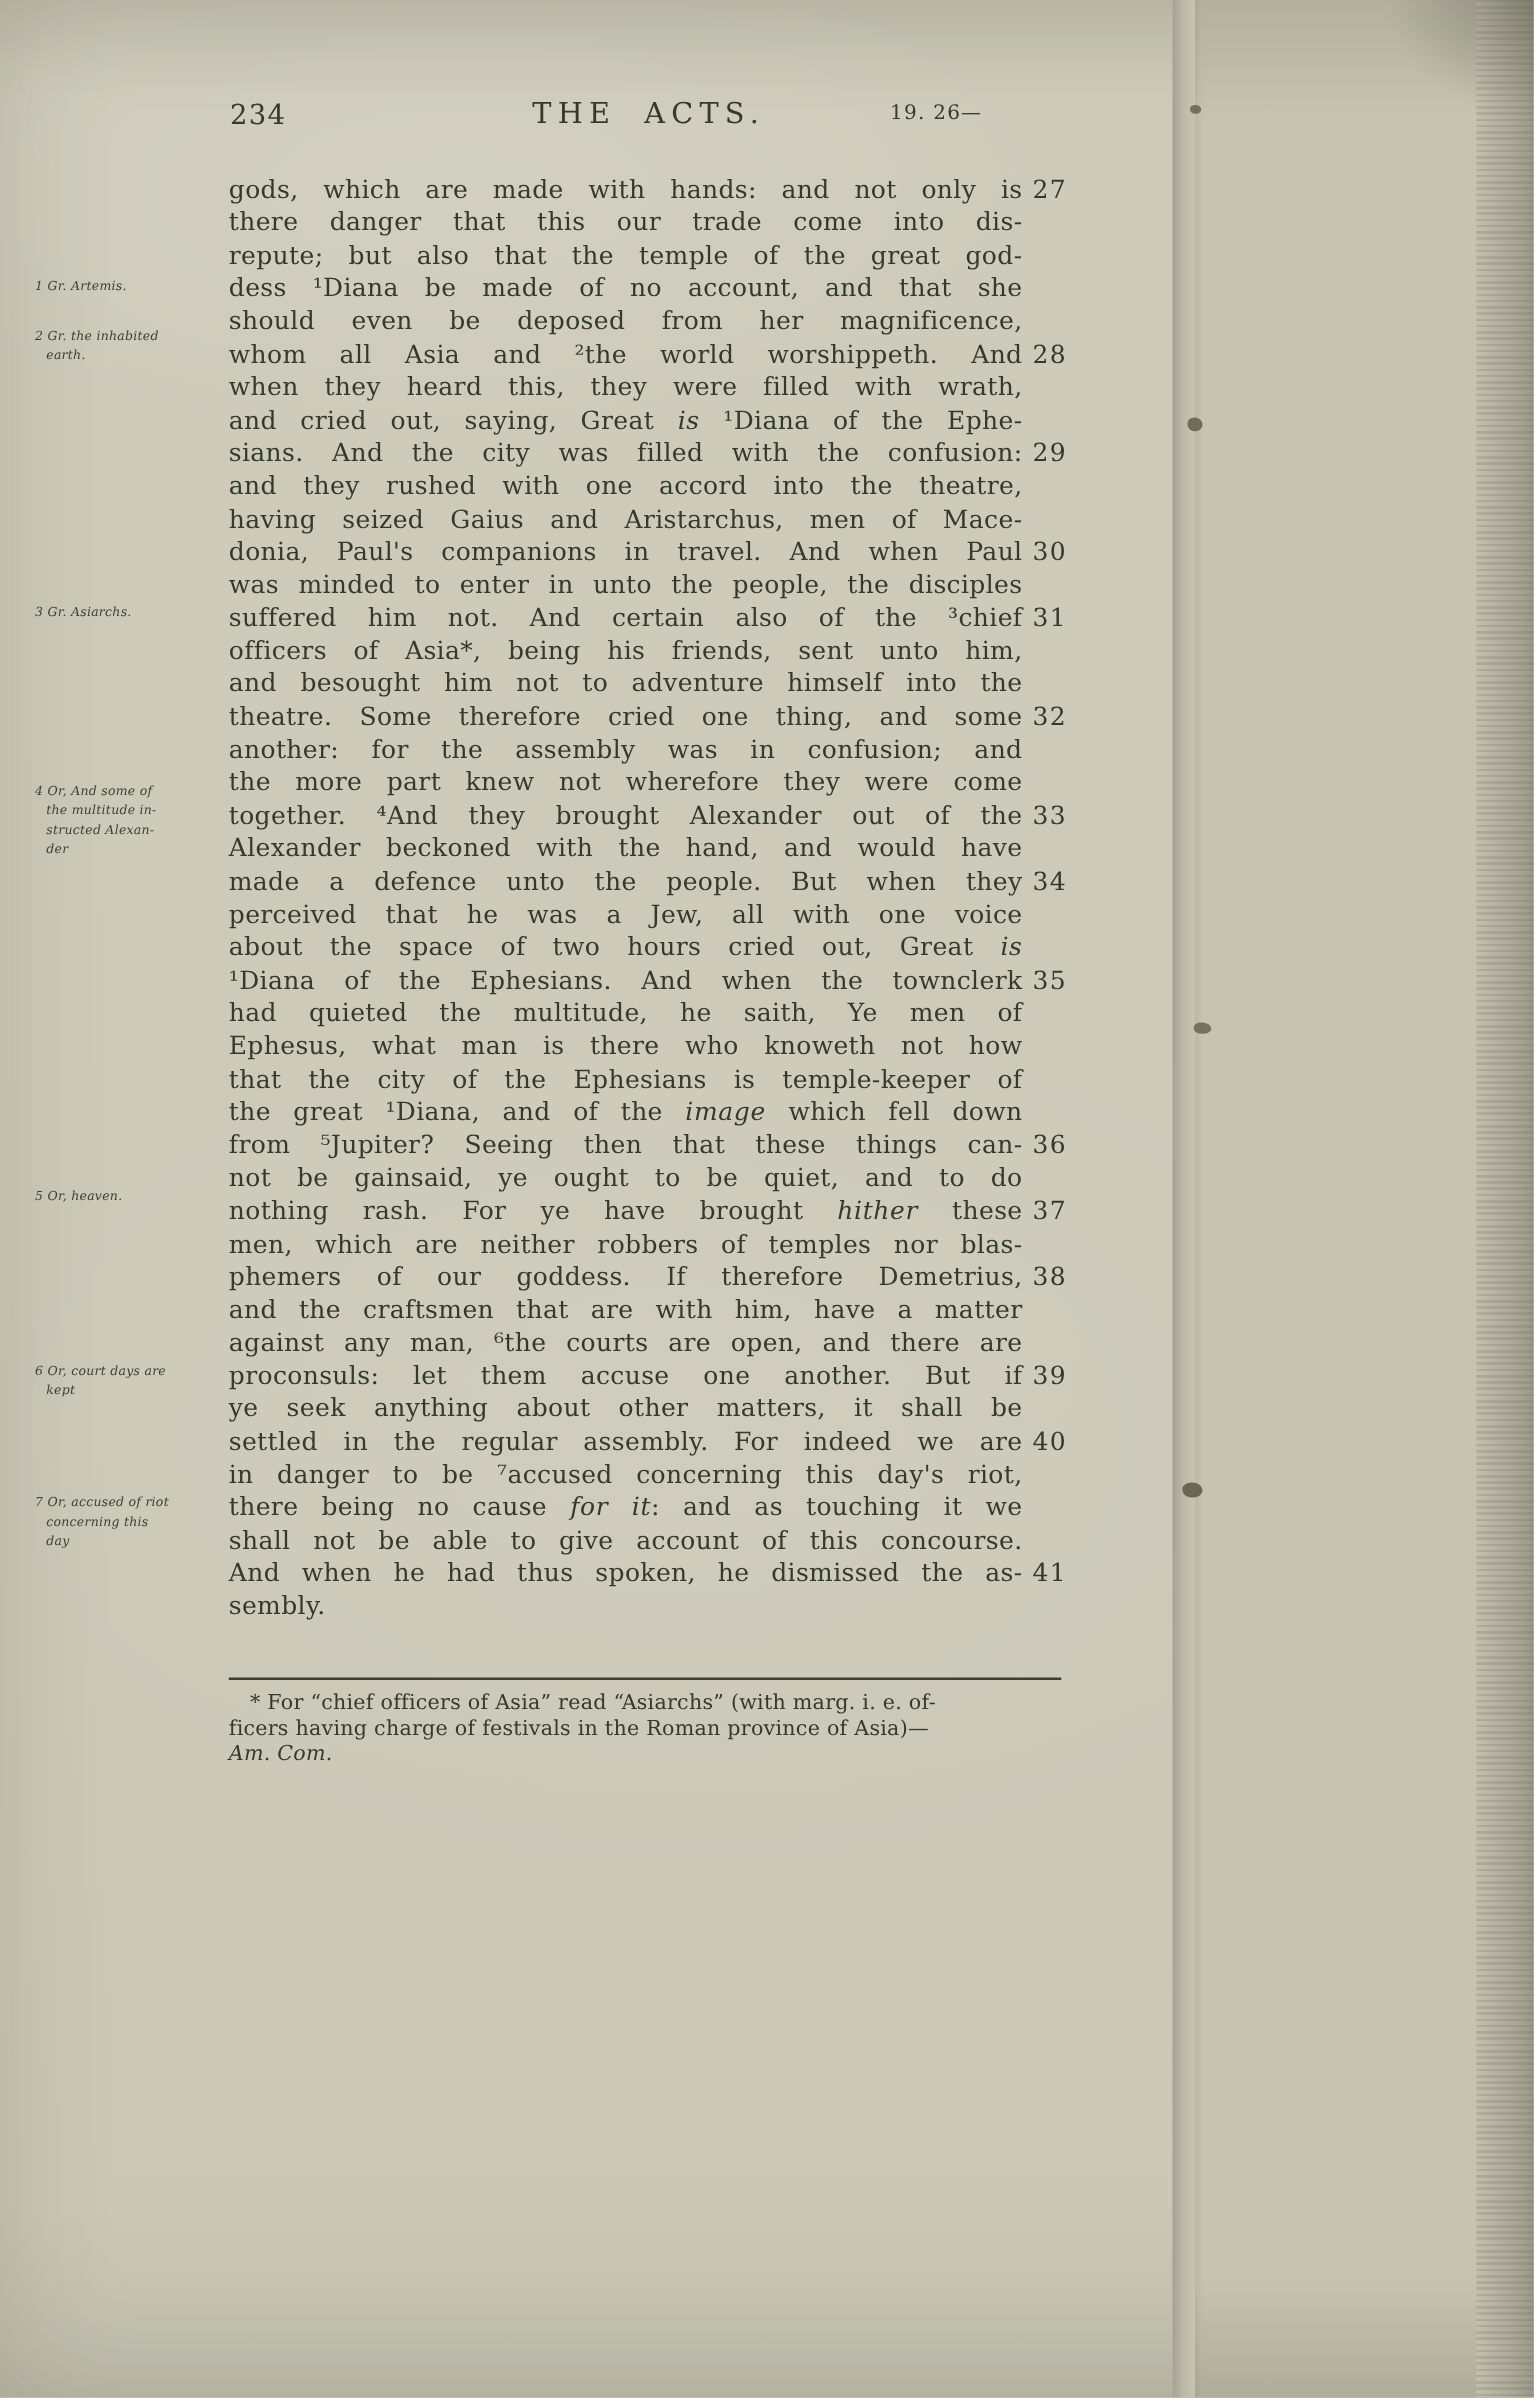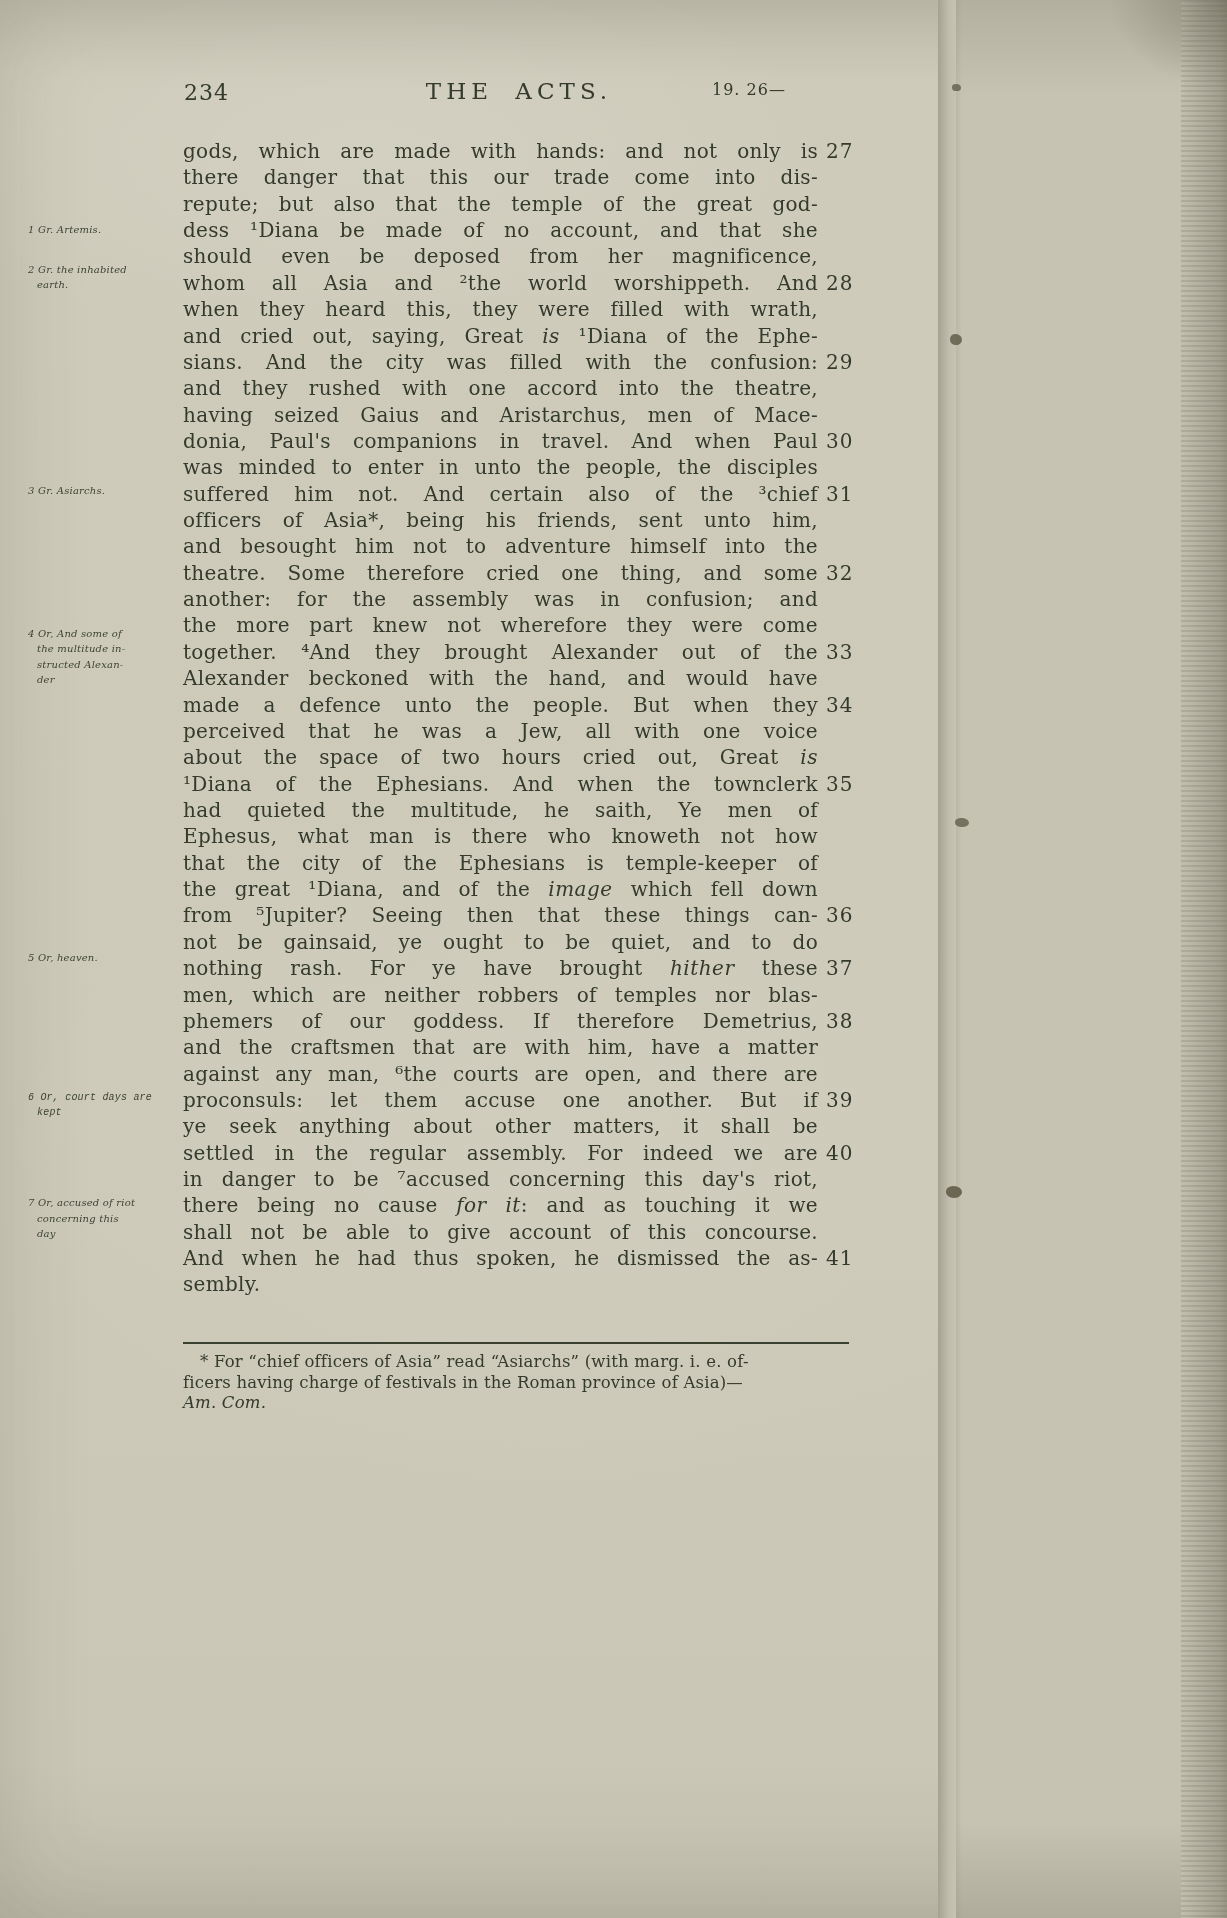--- a/index.html
+++ b/index.html
@@ -97,21 +97,21 @@
         </div>
         <div class="note" style="top: 487.66px;">
           <div class="note-line">4 Or, And some of</div>
           <div class="note-line cont">the multitude in-</div>
           <div class="note-line cont">structed Alexan-</div>
           <div class="note-line cont">der</div>
         </div>
         <div class="note" style="top: 812px;">
           <div class="note-line">5 Or, heaven.</div>
         </div>
-        <div class="note" style="top: 951.596px; font-family: Liberation Mono, monospace;">
+        <div class="note" style="top: 951.596px;">
           <div class="note-line">6 Or, court days are</div>
           <div class="note-line cont">kept</div>
         </div>
         <div class="note" style="top: 1057.04px;">
           <div class="note-line">7 Or, accused of riot</div>
           <div class="note-line cont">concerning this</div>
           <div class="note-line cont">day</div>
         </div>
       </aside>
 

